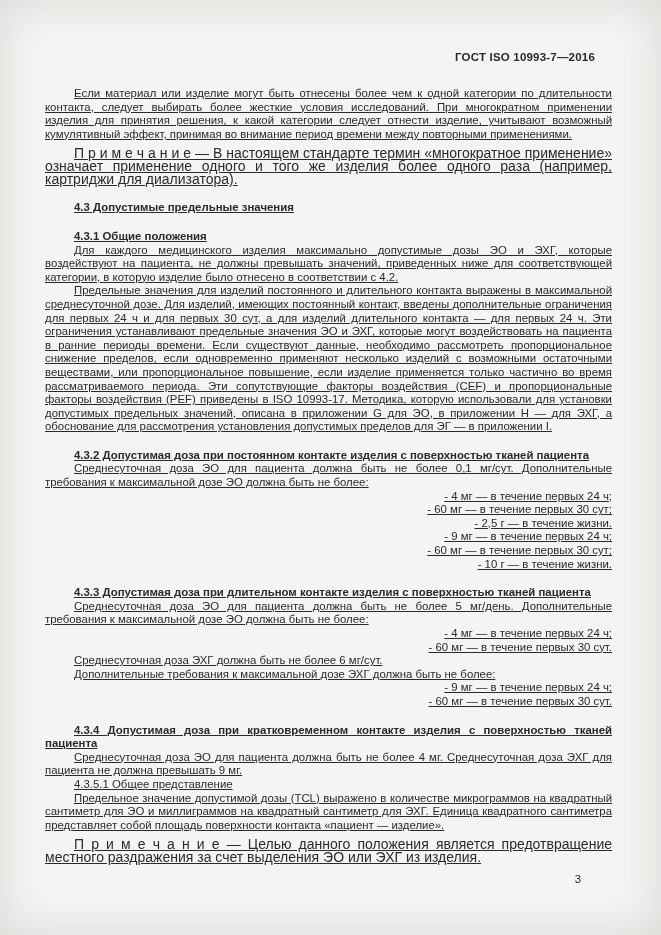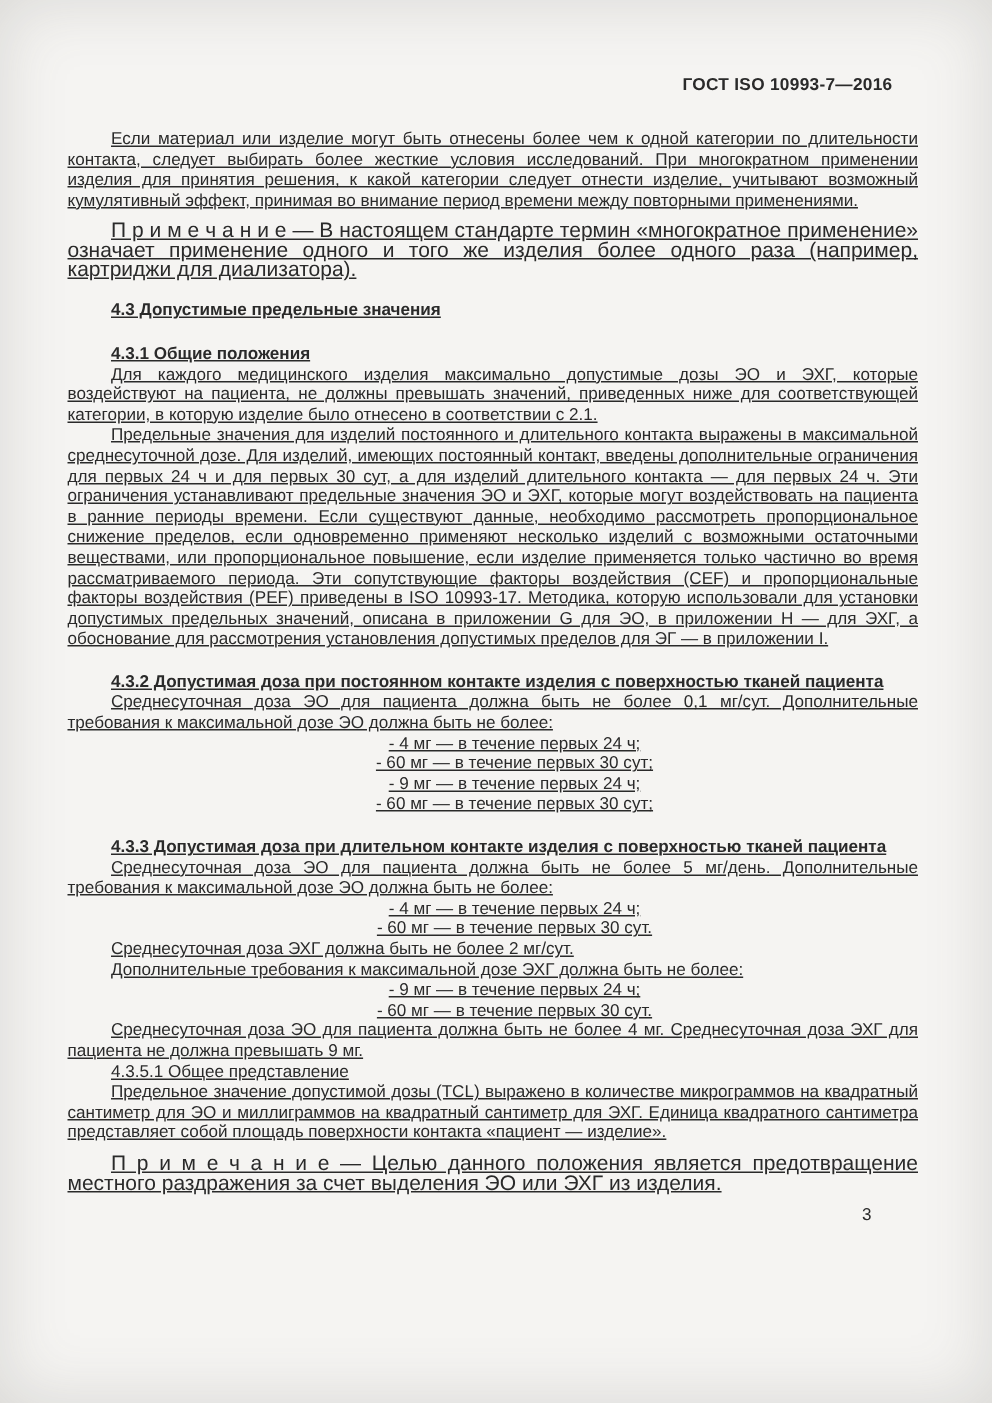--- a/index.html
+++ b/index.html
@@ -46,56 +46,59 @@
   }
   .doc-body .subheading {
     font-weight: normal;
   }
   .doc-body .note {
     font-size: 14px;
     line-height: 13px;
     margin: 6px 0 7px 0;
   }
   .doc-body .list {
-    text-align: center;
+    text-align: right;
   }
   .page-number {
     text-align: right;
     padding-right: 31px;
     font-size: 11.4px;
     margin-top: 9px;
   }
 </style>
 </head>
 <body>
 
 <div class="page">
   <div class="doc-header">ГОСТ ISO 10993-7—2016</div>
 
   <div class="doc-body">
       <p class="blk para">Если материал или изделие могут быть отнесены более чем к одной категории по длительности контакта, следует выбирать более жесткие условия исследований. При многократном применении изделия для принятия решения, к какой категории следует отнести изделие, учитывают возможный кумулятивный эффект, принимая во внимание период времени между повторными применениями.</p>
       <p class="blk note">П р и м е ч а н и е — В настоящем стандарте термин «многократное применение» означает применение одного и того же изделия более одного раза (например, картриджи для диализатора).</p>
       <p class="blk heading">4.3 Допустимые предельные значения</p>
       <p class="blk heading">4.3.1 Общие положения</p>
-      <p class="blk para">Для каждого медицинского изделия максимально допустимые дозы ЭО и ЭХГ, которые воздействуют на пациента, не должны превышать значений, приведенных ниже для соответствующей категории, в которую изделие было отнесено в соответствии с 2.1.</p>
+      <p class="blk para">Для каждого медицинского изделия максимально допустимые дозы ЭО и ЭХГ, которые воздействуют на пациента, не должны превышать значений, приведенных ниже для соответствующей категории, в которую изделие было отнесено в соответствии с 4.2.</p>
       <p class="blk para">Предельные значения для изделий постоянного и длительного контакта выражены в максимальной среднесуточной дозе. Для изделий, имеющих постоянный контакт, введены дополнительные ограничения для первых 24 ч и для первых 30 сут, а для изделий длительного контакта — для первых 24 ч. Эти ограничения устанавливают предельные значения ЭО и ЭХГ, которые могут воздействовать на пациента в ранние периоды времени. Если существуют данные, необходимо рассмотреть пропорциональное снижение пределов, если одновременно применяют несколько изделий с возможными остаточными веществами, или пропорциональное повышение, если изделие применяется только частично во время рассматриваемого периода. Эти сопутствующие факторы воздействия (CEF) и пропорциональные факторы воздействия (PEF) приведены в ISO 10993-17. Методика, которую использовали для установки допустимых предельных значений, описана в приложении G для ЭО, в приложении H — для ЭХГ, а обоснование для рассмотрения установления допустимых пределов для ЭГ — в приложении I.</p>
       <p class="blk heading">4.3.2 Допустимая доза при постоянном контакте изделия с поверхностью тканей пациента</p>
       <p class="blk para">Среднесуточная доза ЭО для пациента должна быть не более 0,1 мг/сут. Дополнительные требования к максимальной дозе ЭО должна быть не более:</p>
       <p class="blk list">- 4 мг — в течение первых 24 ч;</p>
       <p class="blk list">- 60 мг — в течение первых 30 сут;</p>
+      <p class="blk list">- 2,5 г — в течение жизни.</p>
       <p class="blk list">- 9 мг — в течение первых 24 ч;</p>
       <p class="blk list">- 60 мг — в течение первых 30 сут;</p>
+      <p class="blk list">- 10 г — в течение жизни.</p>
       <p class="blk heading">4.3.3 Допустимая доза при длительном контакте изделия с поверхностью тканей пациента</p>
       <p class="blk para">Среднесуточная доза ЭО для пациента должна быть не более 5 мг/день. Дополнительные требования к максимальной дозе ЭО должна быть не более:</p>
       <p class="blk list">- 4 мг — в течение первых 24 ч;</p>
       <p class="blk list">- 60 мг — в течение первых 30 сут.</p>
-      <p class="blk para">Среднесуточная доза ЭХГ должна быть не более 2 мг/сут.</p>
+      <p class="blk para">Среднесуточная доза ЭХГ должна быть не более 6 мг/сут.</p>
       <p class="blk para">Дополнительные требования к максимальной дозе ЭХГ должна быть не более:</p>
       <p class="blk list">- 9 мг — в течение первых 24 ч;</p>
       <p class="blk list">- 60 мг — в течение первых 30 сут.</p>
+      <p class="blk heading">4.3.4 Допустимая доза при кратковременном контакте изделия с поверхностью тканей пациента</p>
       <p class="blk para">Среднесуточная доза ЭО для пациента должна быть не более 4 мг. Среднесуточная доза ЭХГ для пациента не должна превышать 9 мг.</p>
       <p class="blk subheading">4.3.5.1 Общее представление</p>
       <p class="blk para">Предельное значение допустимой дозы (TCL) выражено в количестве микрограммов на квадратный сантиметр для ЭО и миллиграммов на квадратный сантиметр для ЭХГ. Единица квадратного сантиметра представляет собой площадь поверхности контакта «пациент — изделие».</p>
       <p class="blk note">П р и м е ч а н и е — Целью данного положения является предотвращение местного раздражения за счет выделения ЭО или ЭХГ из изделия.</p>
     </div>
 
   <div class="page-number">3</div>
 </div>
 
 </body></html>

